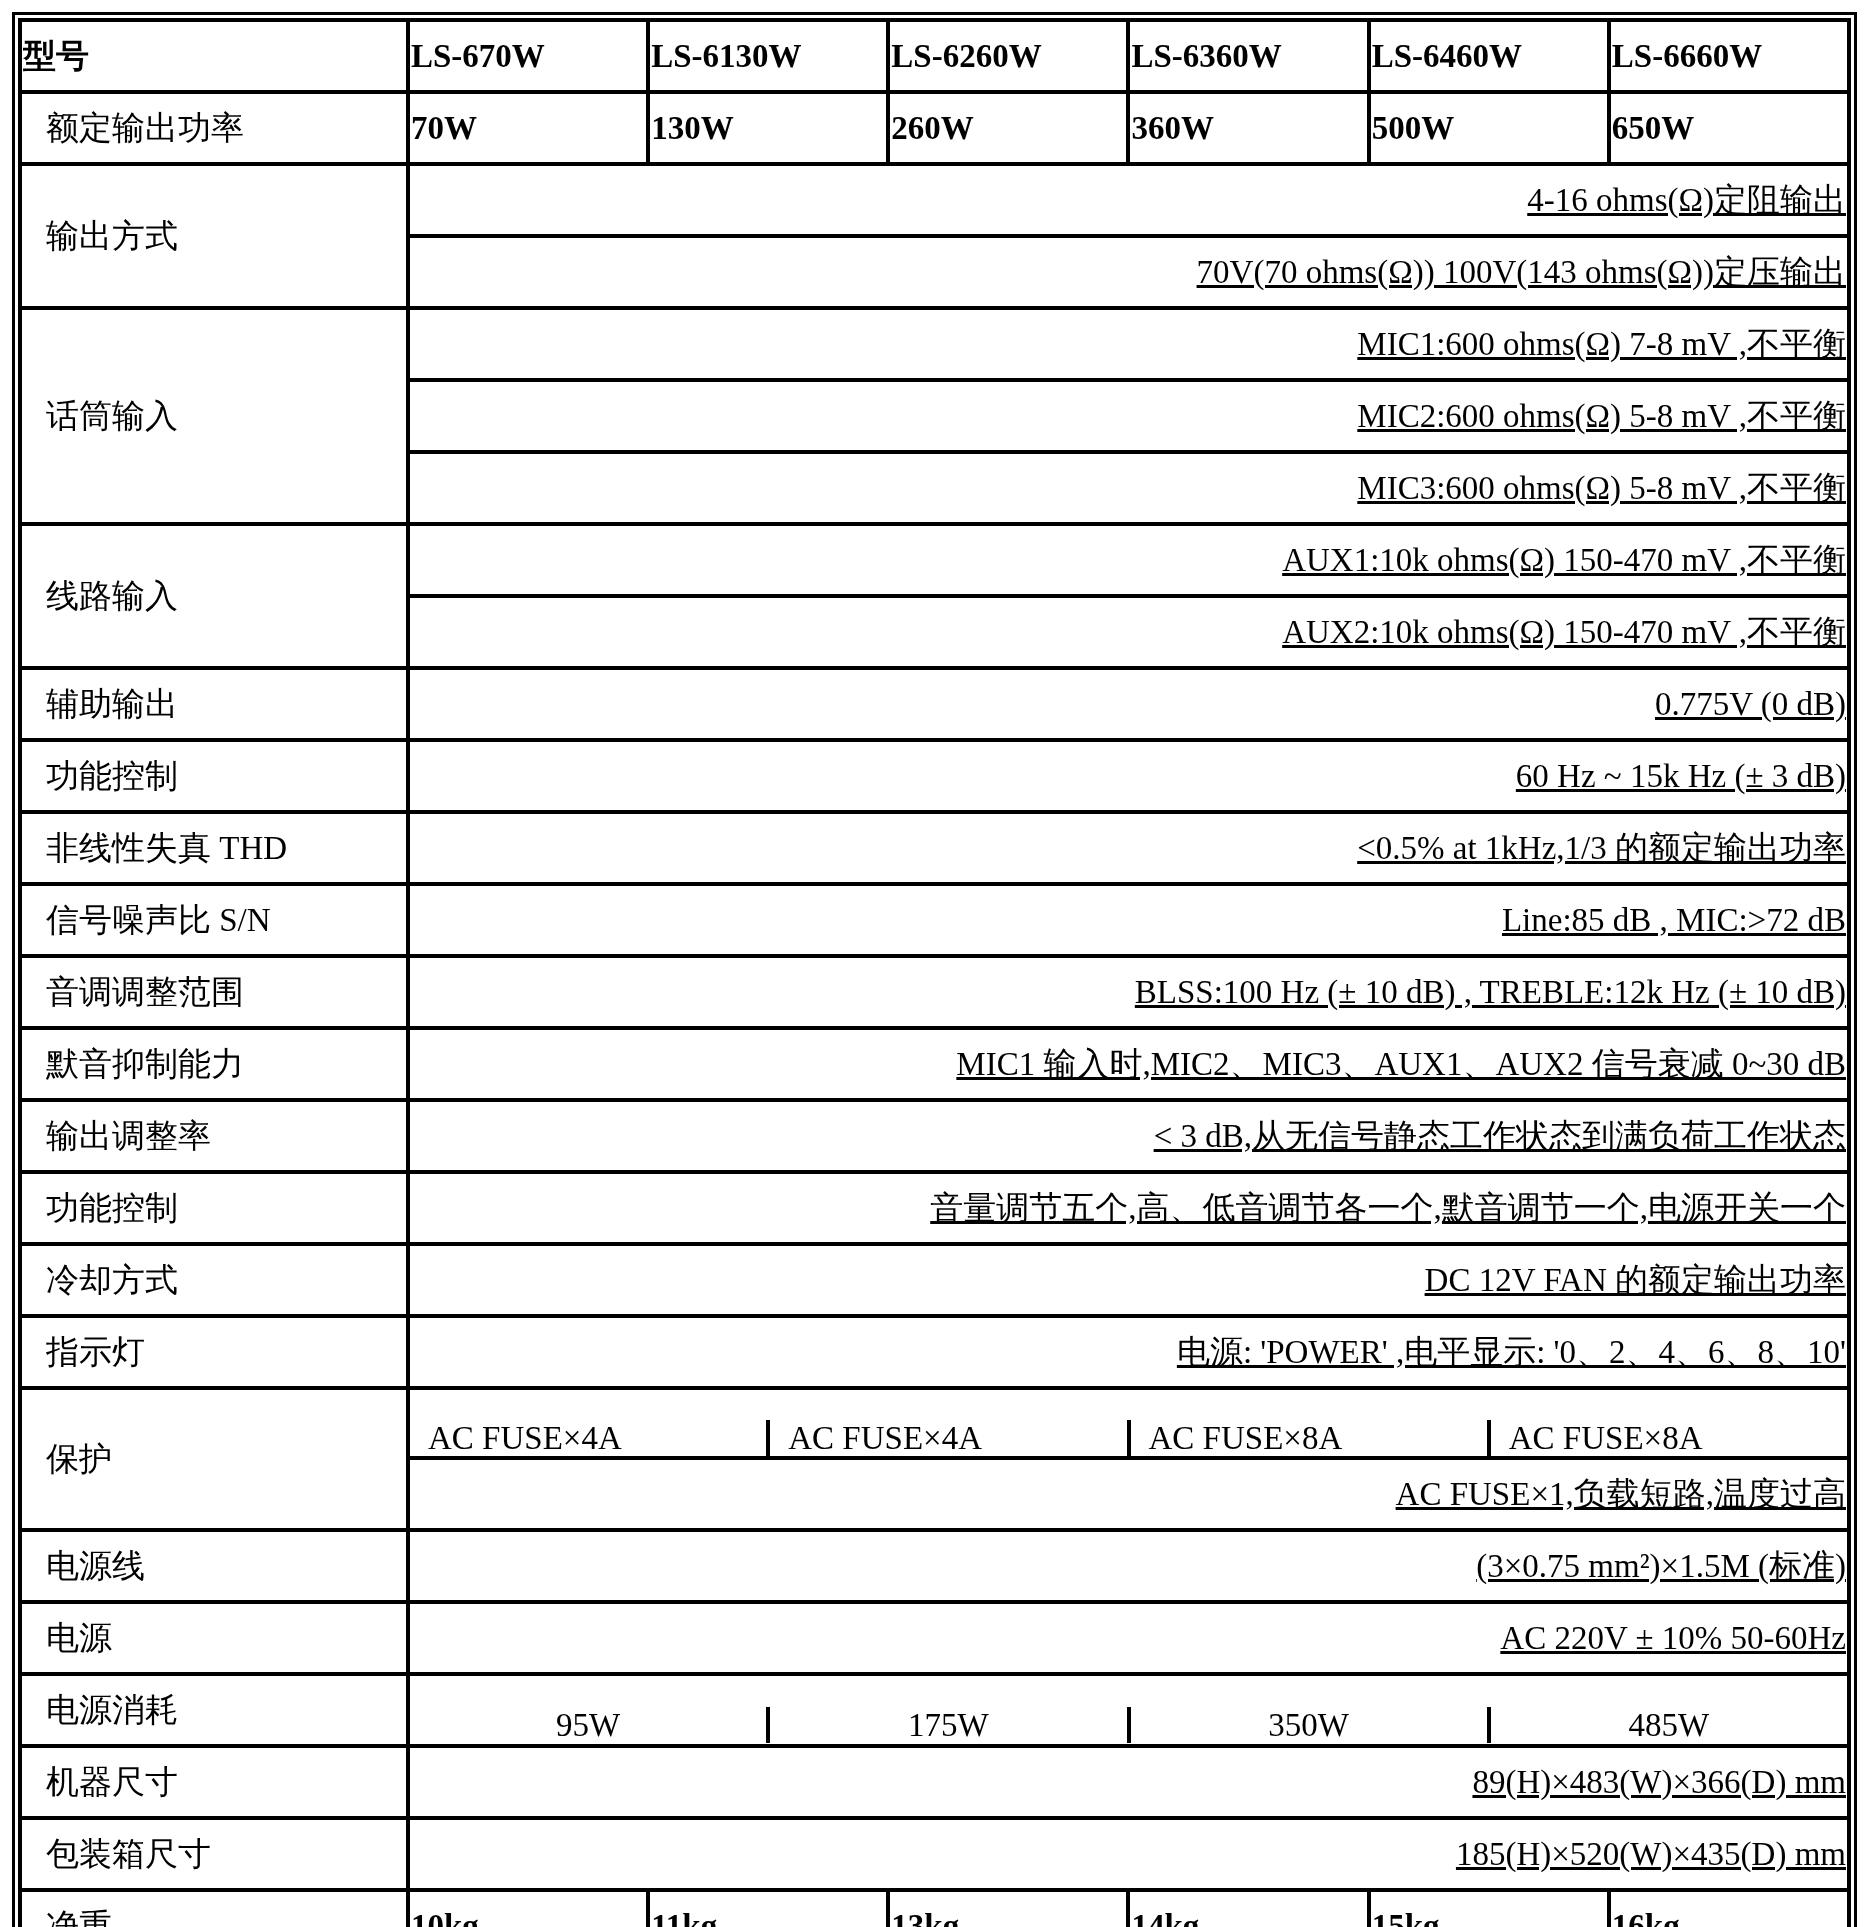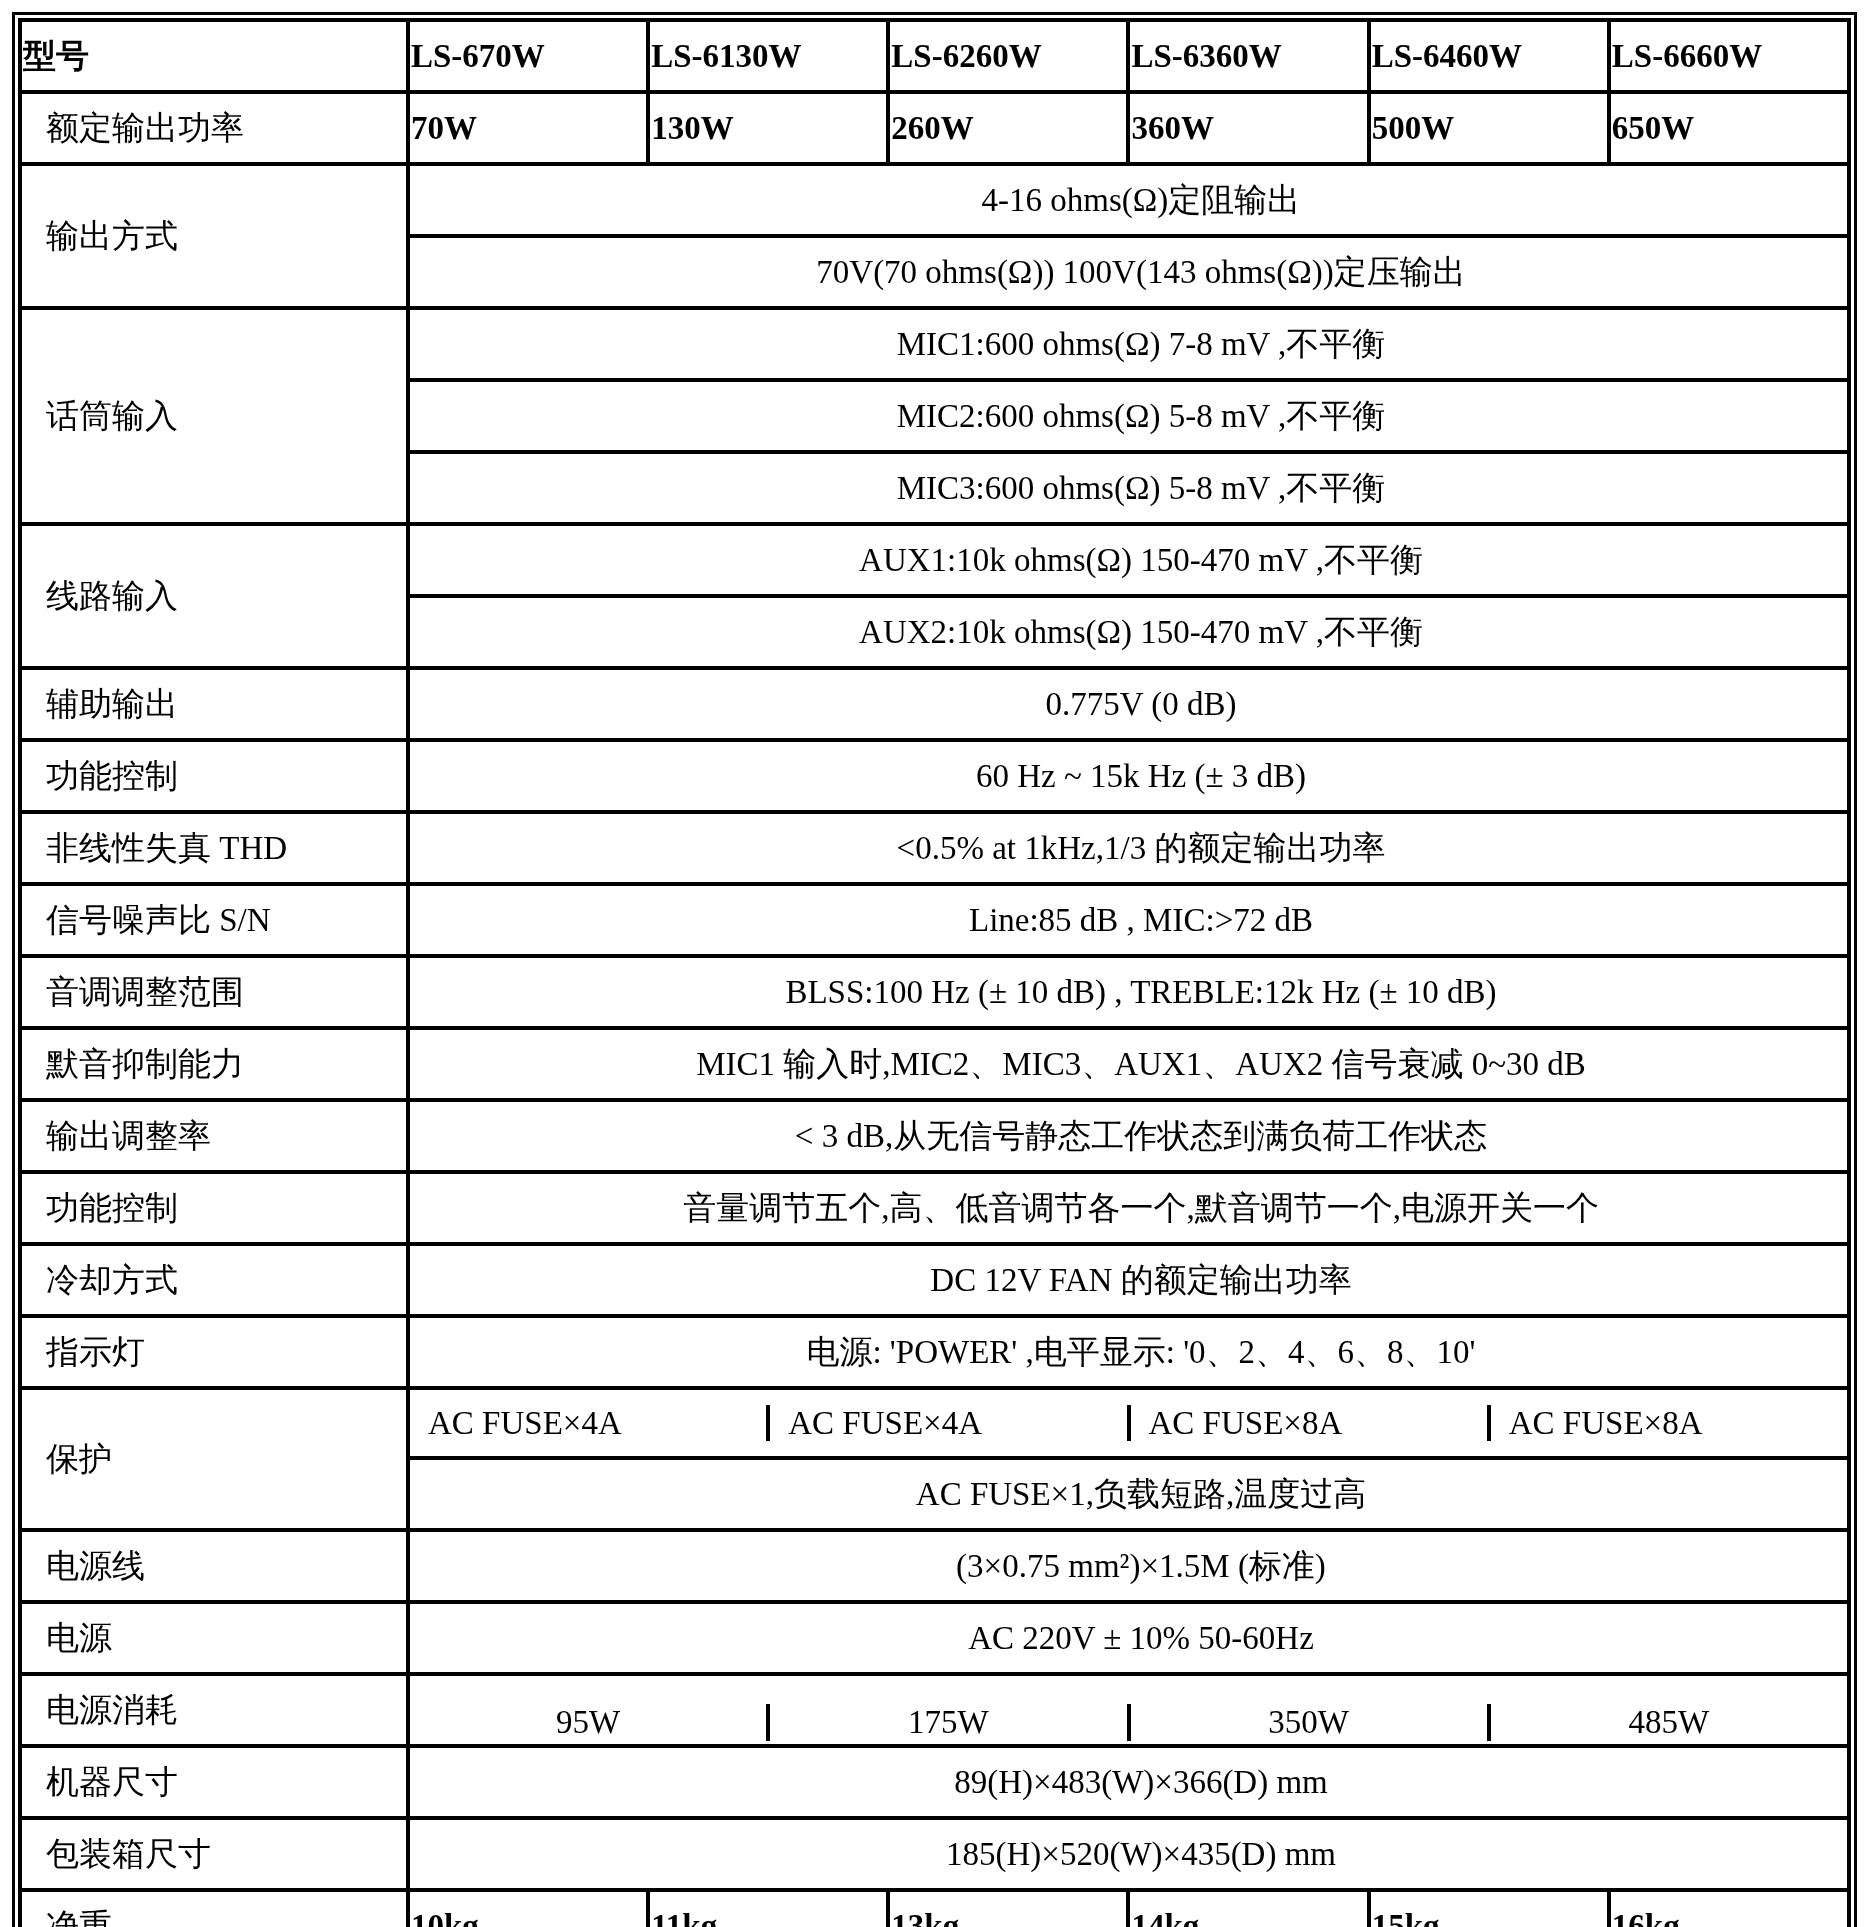--- a/index.html
+++ b/index.html
@@ -36,30 +36,31 @@
   }
   td.lab {
     text-align: left;
     padding-left: 24px;
   }
   td.ctr {
     text-align: left;
     font-weight: bold;
   }
   td.val {
-    text-align: center;
+    text-align: right;
     padding-left: 26px;
+    text-decoration: underline;
   }
   td.quad-cell {
     padding: 0;
   }
   .quad {
     display: flex;
     height: 66px;
-    align-items: center;
+    align-items: flex-end;
   }
   .quad > div {
     flex: 1 1 0;
     display: flex;
     align-items: center;
     border-left: 4px solid #000;
     white-space: nowrap;
     overflow: hidden;
   }
   .quad > div:first-child {

